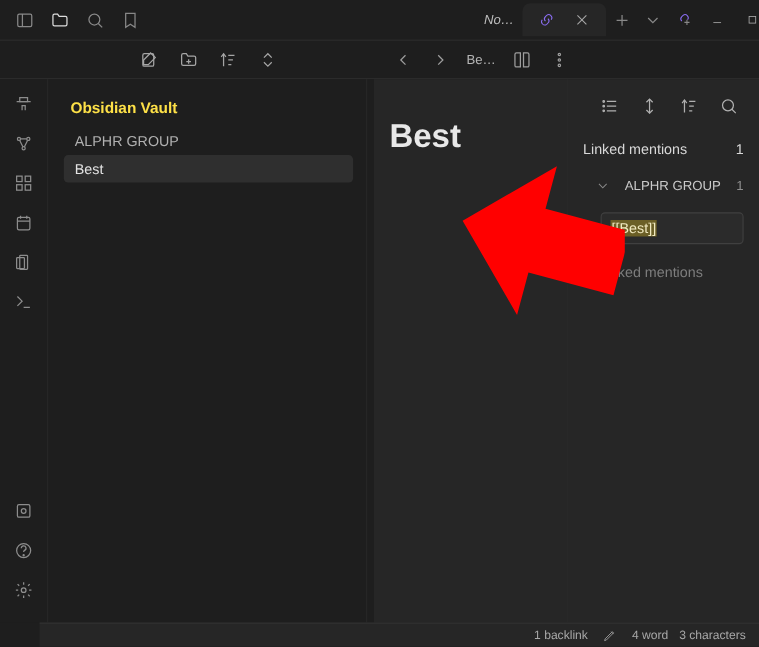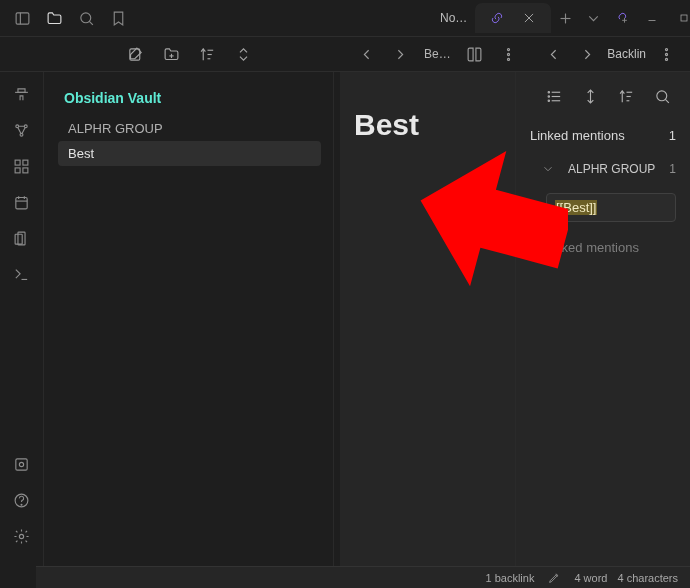--- a/index.html
+++ b/index.html
@@ -32,21 +32,21 @@
   .tb-tabs { display: flex; align-items: center; margin-left: 300px; }
   .tab {
     display: flex; align-items: center;
     height: 30px; padding: 0 8px;
     background: #262626;
     border-radius: 7px 7px 0 0;
     color: #bdbdbd;
     gap: 4px;
     font-size: 12px;
   }
-  .tab.first { background: transparent; }
+  .tab.first { background: transparent; font-style: italic; }
   .tab .link-ic svg { stroke:#8a6df2; }
   .tab-x svg { width:12px; height:12px; stroke:#aaa; }
   .tb-right { margin-left: auto; display: flex; align-items:center; gap:2px; padding-right:4px;}
   .winbtn { width: 30px; height: 30px; display:flex;align-items:center;justify-content:center;}
   .winbtn svg { width:12px; height:12px; stroke:#aaa; fill:none; stroke-width:1.5;}
 
   
   .toolbar2 {
     display:flex; align-items:center;
     height:36px;
@@ -68,21 +68,21 @@
   .main { display:flex; height:calc(100% - 36px - 36px - 22px); }
   .ribbon {
     width:44px; background:#1e1e1e;
     display:flex; flex-direction:column; align-items:center; padding:8px 0; gap:8px;
     border-right:1px solid #2a2a2a;
   }
   .ribbon .ic svg{ stroke:#8d8d8d;}
   .ribbon-bottom{ margin-top:auto; display:flex; flex-direction:column; gap:8px; padding-bottom:8px;}
 
   .sidebar { width:290px; background:#1e1e1e; padding:12px 12px 0 14px; border-right:1px solid #2a2a2a;}
-  .vault-title{ font-weight:600; color:#5eead4; font-size:14px; padding:6px 4px 10px 6px;}
+  .vault-title{ font-weight:600; color:#fde047; font-size:14px; padding:6px 4px 10px 6px;}
   .tree-item{ padding:5px 10px; border-radius:4px; font-size:13px; color:#b0b0b0; cursor:default;}
   .tree-item.selected{ background:#2f2f2f; color:#e3e3e3;}
 
   .splitter{ width:6px; background:#1e1e1e; cursor:col-resize;}
 
   .editor-pane{ flex:0 0 175px; min-width:165px; background:#262626; padding:36px 14px 0 14px; position:relative;}
   .editor-title{ font-size:30px; font-weight:700; color:#e8e8e8;}
   .editor-body{ margin-top:18px; font-size:14px;}
   .wikilink-br{ color:#707070;}
   .wikilink{ color:#8a6df2;}
@@ -252,40 +252,20 @@
         <svg viewBox="0 0 24 24">
           <circle cx="12" cy="5" r="1.5"></circle>
           <circle cx="12" cy="12" r="1.5"></circle>
           <circle cx="12" cy="19" r="1.5"></circle>
         </svg>
       </div>
   </div>
 
   <div class="spacer"></div>
 
-  <div class="backlink-tools">
-    <div class="ic">
-        <svg viewBox="0 0 24 24">
-          <polyline points="15 18 9 12 15 6"></polyline>
-        </svg>
-      </div>
-    <div class="ic">
-        <svg viewBox="0 0 24 24">
-          <polyline points="9 18 15 12 9 6"></polyline>
-        </svg>
-      </div>
-    <span class="crumb">Backlin</span>
-    <div class="ic">
-        <svg viewBox="0 0 24 24">
-          <circle cx="12" cy="5" r="1.5"></circle>
-          <circle cx="12" cy="12" r="1.5"></circle>
-          <circle cx="12" cy="19" r="1.5"></circle>
-        </svg>
-      </div>
-  </div>
 </div>
 
 <div class="main">
 
   <div class="ribbon">
     <div class="ic">
         <svg viewBox="0 0 24 24">
           <path d="M7 4h10v5H7z"></path>
           <path d="M3 9h18"></path>
           <polyline points="10 20 10 14 14 14 14 20"></polyline>
@@ -423,20 +403,20 @@
 
 <div class="statusbar">
   <span>1 backlink</span>
   <div class="ic">
       <svg viewBox="0 0 24 24">
         <path d="M3 21l3-1 12-12-2-2L4 18z"></path>
         <path d="M14 6l4 4"></path>
       </svg>
     </div>
   <span>4 word</span>
-  <span>4 characters</span>
+  <span>3 characters</span>
 </div>
 
 <div class="big-arrow">
   <svg viewBox="0 0 150 140">
     <polygon points="0,70 70,0 70,40 150,40 150,100 70,100 70,140" fill="#ff0000" transform="rotate(15 75 70)"></polygon>
   </svg>
 </div>
 
 </body></html>

